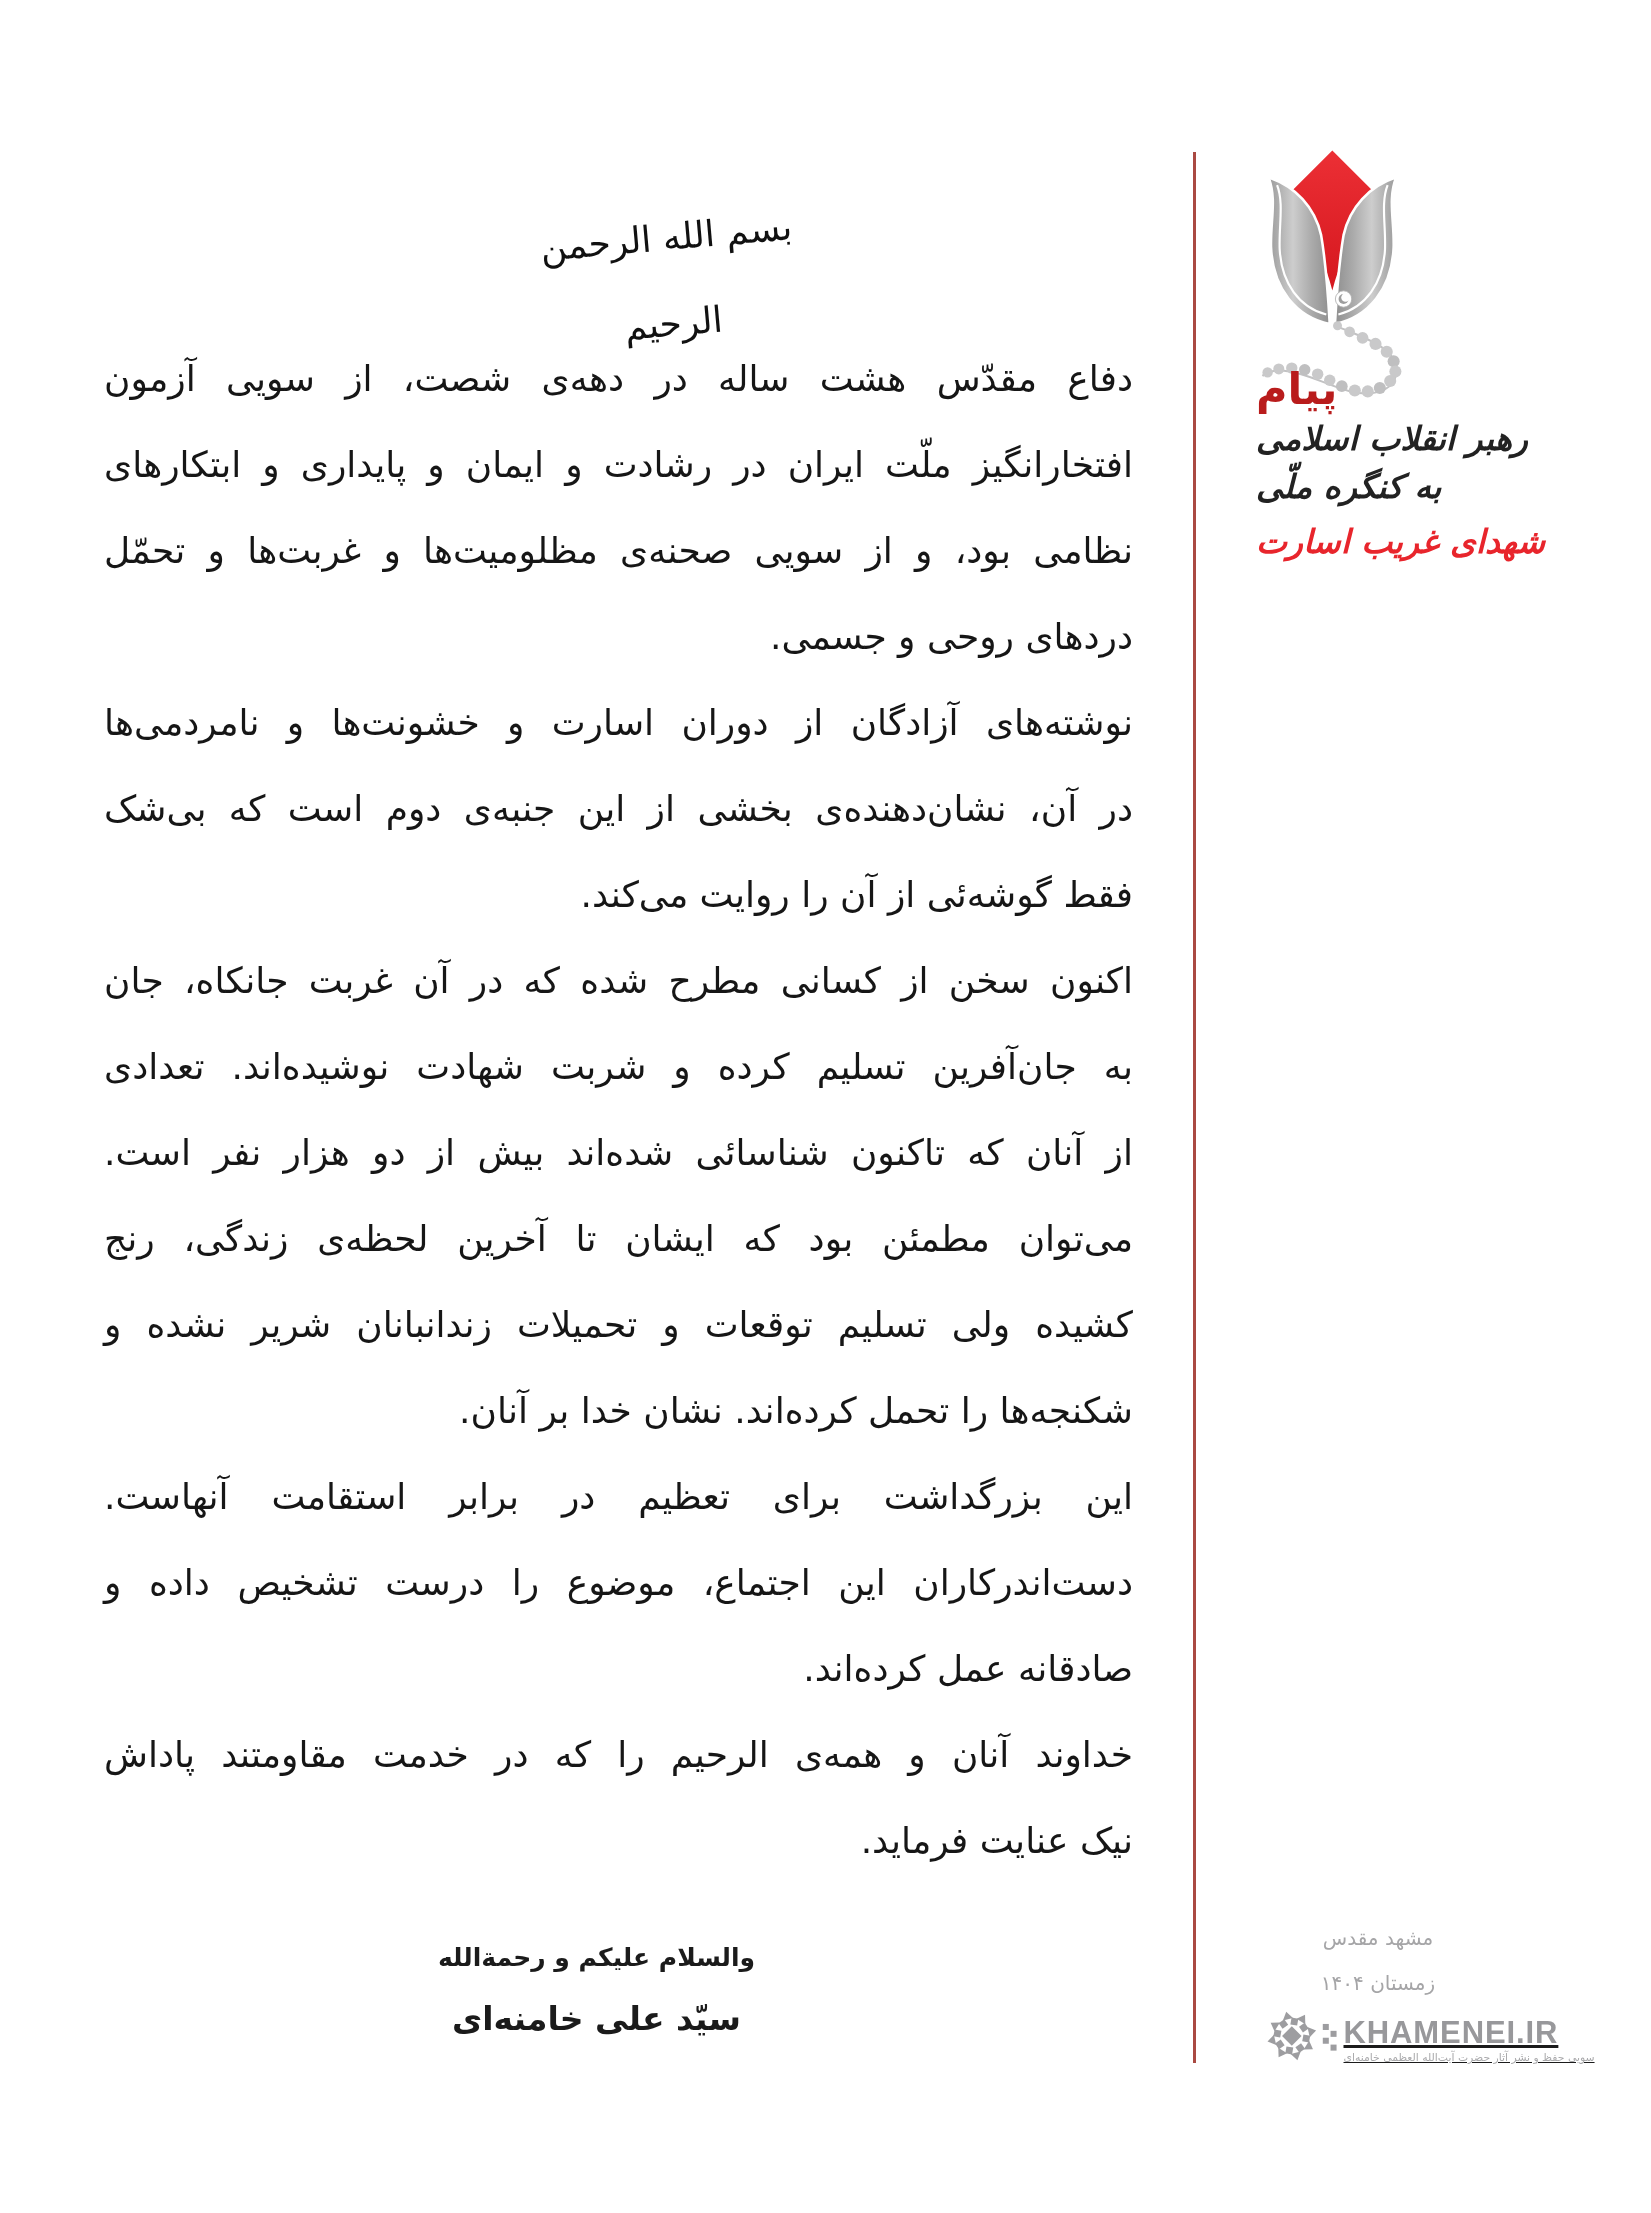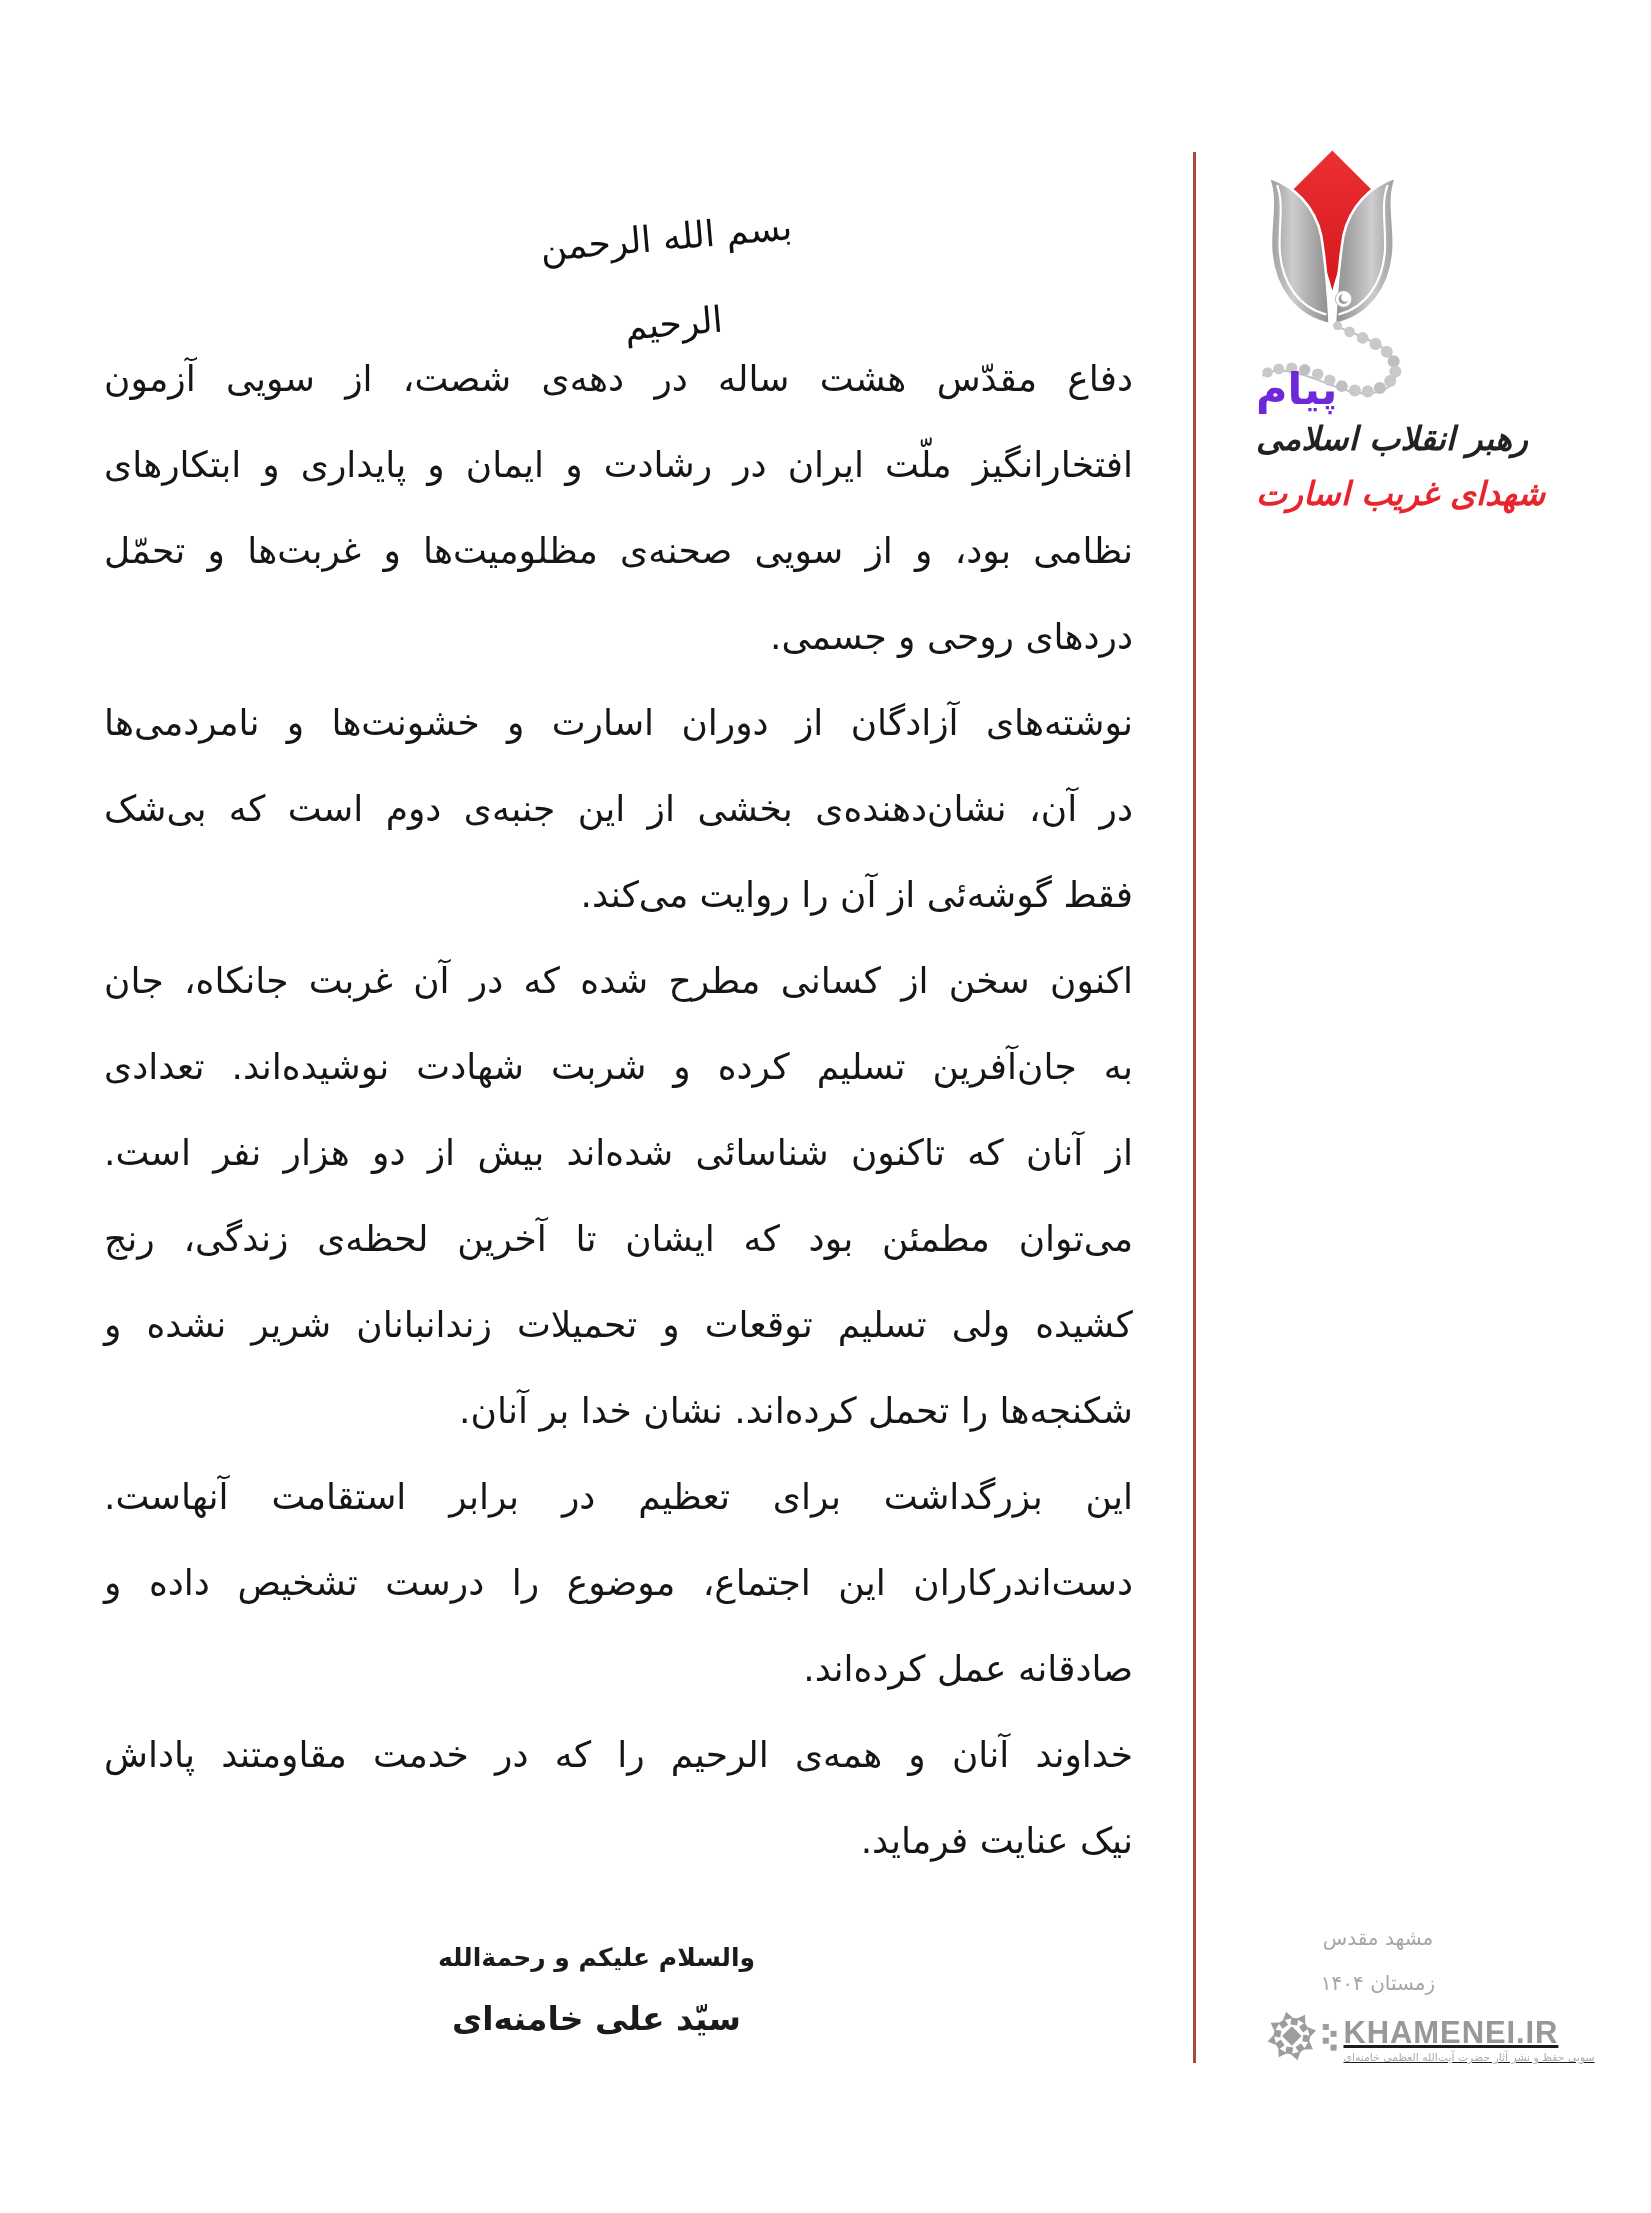--- a/index.html
+++ b/index.html
@@ -21,21 +21,21 @@
   .signature{position:absolute;left:363px;top:1933px;width:467px;text-align:center;direction:rtl;}
   .sig1{font-size:25px;font-weight:bold;line-height:50px;}
   .sig2{font-size:33px;font-weight:bold;line-height:48px;margin-top:12px;}
 
   
   .divider{position:absolute;left:1193px;top:152px;width:2.6px;height:1911px;background:#aa4942;}
 
   
   .tulip{position:absolute;left:1246px;top:145px;}
   .sb-text{position:absolute;left:1256px;top:363px;width:329px;direction:rtl;text-align:left;}
-  .sb-title{font-size:43px;font-weight:bold;line-height:52px;color:#6d28d9;}
+  .sb-title{font-size:43px;font-weight:bold;line-height:52px;color:#b91c1c;}
   .sb-line{font-size:33px;font-weight:bold;line-height:48px;color:#222;font-style:italic;}
   .sb-line.red{color:#e8252c;margin-top:7px;}
 
   
   .footer-meta{position:absolute;left:1287px;top:1916px;width:182px;text-align:center;
      direction:rtl;color:#a5a5a7;}
   .footer-meta .fm{font-size:20px;line-height:45px;letter-spacing:0.9px;}
   .kh-logo{position:absolute;left:1266px;top:2010px;display:flex;align-items:flex-start;text-decoration:underline;}
   .kh-col{margin-left:3.5px;}
   .kh-name{font-family:"Liberation Sans","DejaVu Sans",sans-serif;font-size:31px;font-weight:bold;
@@ -132,20 +132,21 @@
       <circle cx="68" cy="260" r="6.6" fill="#bfbfc0"></circle>
         <circle cx="53" cy="258" r="6.6"></circle>
       <circle cx="38" cy="259" r="6.4"></circle>
         <circle cx="25" cy="263" r="6"></circle>
     </g>
   </svg>
 
   <div class="sb-text">
     <div class="sb-title">پیام</div>
     <div class="sb-line">رهبر انقلاب اسلامی</div>
+    <div class="sb-line">به کنگره ملّی</div>
     <div class="sb-line red">شهدای غریب اسارت</div>
   </div>
 
   <div class="footer-meta">
     <div class="fm">مشهد مقدس</div>
     <div class="fm">زمستان ۱۴۰۴</div>
   </div>
 
   <div class="kh-logo">
     <svg width="74" height="52" viewBox="0 0 86 60">

